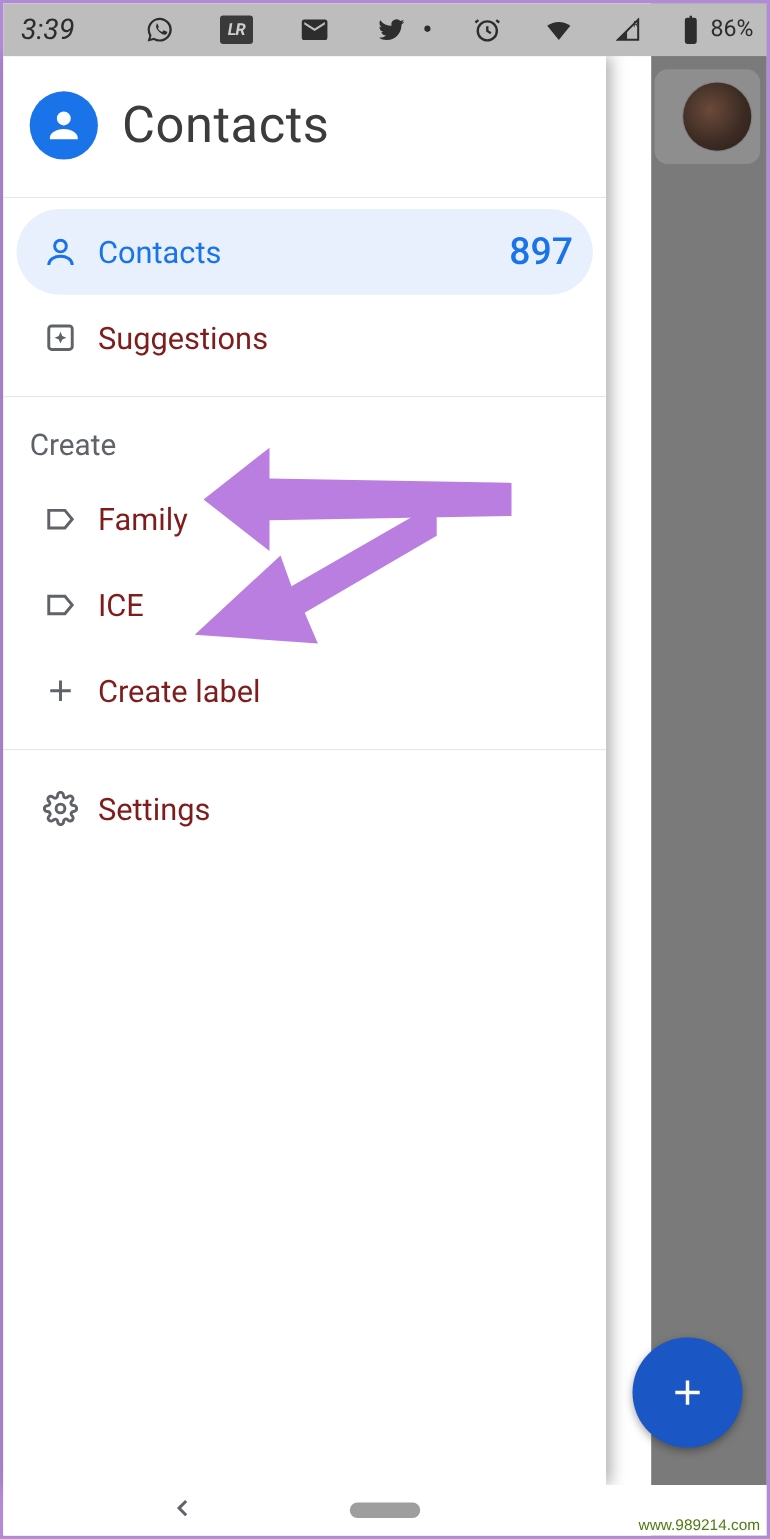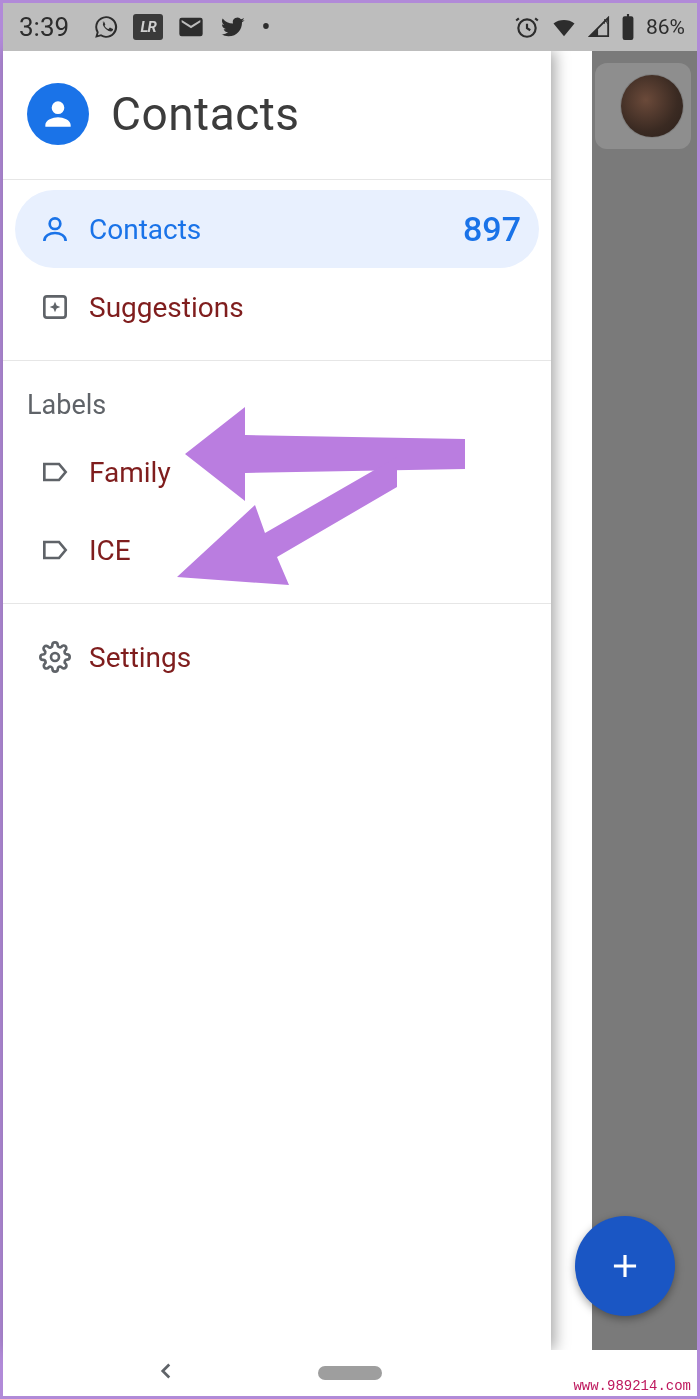--- a/index.html
+++ b/index.html
@@ -51,24 +51,24 @@
     height: 48px;
     background: #bdbdbd;
     color: #2d2d2d;
     display: flex; align-items: center;
     padding: 0 12px 0 16px;
     font-size: 26px;
     font-weight: 400;
     z-index: 3;
   }
   .statusbar .left { display: flex; align-items: center; gap: 14px; }
-  .statusbar .left .time { margin-right: 10px; }
+  .statusbar .left .time { margin-right: 22px; font-style: italic; }
   .statusbar .spacer { flex: 1; }
   .statusbar .right { display: flex; align-items: center; gap: 10px; }
-  .ic { display: inline-flex; align-items: center; justify-content: flex-end; }
+  .ic { display: inline-flex; align-items: center; justify-content: flex-end; margin-left: 28px; }
   .lr-badge { background:#3a3a3a; color:#cfcfcf; font-size:15px; font-style:italic; font-weight:700; width:30px; height:26px; border-radius:3px; display:flex; align-items:center; justify-content:center; letter-spacing:-1px; }
   .dot { font-size: 28px; line-height: 1; }
 
   
   .drawer {
     position: absolute;
     top: 48px; left: 0;
     width: 548px;
     bottom: 46px;
     background: #fff;
@@ -131,22 +131,22 @@
     z-index: 2;
   }
   .android-nav .back { position:absolute; left: 150px; }
   .android-nav .pill {
     width: 64px; height: 14px; border-radius: 8px; background: #9e9e9e;
   }
 
   .watermark {
     position: absolute;
     right: 6px; bottom: 2px;
-    font-size: 14px; color: #be185d;
-    z-index: 6; font-family: Liberation Mono, monospace;
+    font-size: 14px; color: #4d7c0f;
+    z-index: 6; font-family: Liberation Sans, sans-serif;
   }
 </style>
 </head>
 <body>
 
 <div class="frame">
 
   <div class="statusbar">
     <div class="left">
       <span class="time">3:39</span>
@@ -238,41 +238,49 @@
               <rect x="4" y="4" width="16" height="16" rx="2"></rect>
               <path d="M12 8l1.2 2.8L16 12l-2.8 1.2L12 16l-1.2-2.8L8 12l2.8-1.2z" fill="#5f6368" stroke="none"></path>
             </svg>
         </span>
         <span class="label">Suggestions</span>
       </div>
     </div>
 
     <div class="divider"></div>
 
-    <div class="section-title">Labels</div>
+    <div class="section-title">Create</div>
 
     <div class="nav-section" style="padding-top:4px;">
       <div class="nav-row">
         <span class="icon">
           <svg viewBox="0 0 24 24" fill="none" stroke="#5f6368" stroke-width="2">
               <path d="M4 6h11l5 6-5 6H4z"></path>
             </svg>
         </span>
         <span class="label">Family</span>
       </div>
 
       <div class="nav-row">
         <span class="icon">
           <svg viewBox="0 0 24 24" fill="none" stroke="#5f6368" stroke-width="2">
               <path d="M4 6h11l5 6-5 6H4z"></path>
             </svg>
         </span>
         <span class="label">ICE</span>
       </div>
 
+      <div class="nav-row">
+        <span class="icon">
+          <svg viewBox="0 0 24 24" fill="none" stroke="#5f6368" stroke-width="2">
+              <path d="M12 5v14M5 12h14"></path>
+            </svg>
+        </span>
+        <span class="label">Create label</span>
+      </div>
     </div>
 
     <div class="divider"></div>
 
     <div class="nav-section">
       <div class="nav-row">
         <span class="icon">
           <svg viewBox="0 0 24 24" fill="none" stroke="#5f6368" stroke-width="2">
               <circle cx="12" cy="12" r="3"></circle>
               <path d="M19.4 15a1.7 1.7 0 0 0 .3 1.8l.1.1a2 2 0 1 1-2.8 2.8l-.1-.1a1.7 1.7 0 0 0-1.8-.3 1.7 1.7 0 0 0-1 1.5V21a2 2 0 0 1-4 0v-.1a1.7 1.7 0 0 0-1-1.5 1.7 1.7 0 0 0-1.8.3l-.1.1a2 2 0 1 1-2.8-2.8l.1-.1a1.7 1.7 0 0 0 .3-1.8 1.7 1.7 0 0 0-1.5-1H3a2 2 0 0 1 0-4h.1a1.7 1.7 0 0 0 1.5-1 1.7 1.7 0 0 0-.3-1.8l-.1-.1a2 2 0 1 1 2.8-2.8l.1.1a1.7 1.7 0 0 0 1.8.3H9a1.7 1.7 0 0 0 1-1.5V3a2 2 0 0 1 4 0v.1a1.7 1.7 0 0 0 1 1.5 1.7 1.7 0 0 0 1.8-.3l.1-.1a2 2 0 1 1 2.8 2.8l-.1.1a1.7 1.7 0 0 0-.3 1.8V9a1.7 1.7 0 0 0 1.5 1H21a2 2 0 0 1 0 4h-.1a1.7 1.7 0 0 0-1.5 1z"></path>

